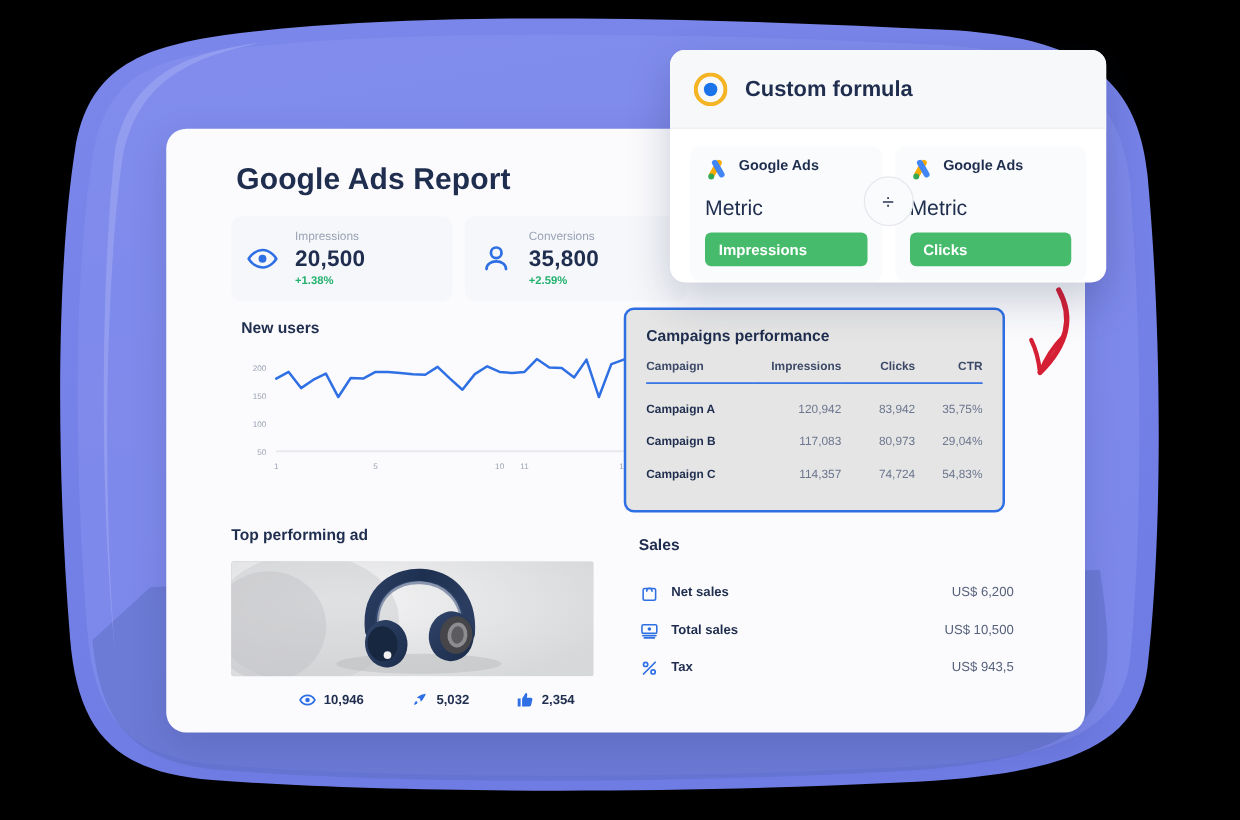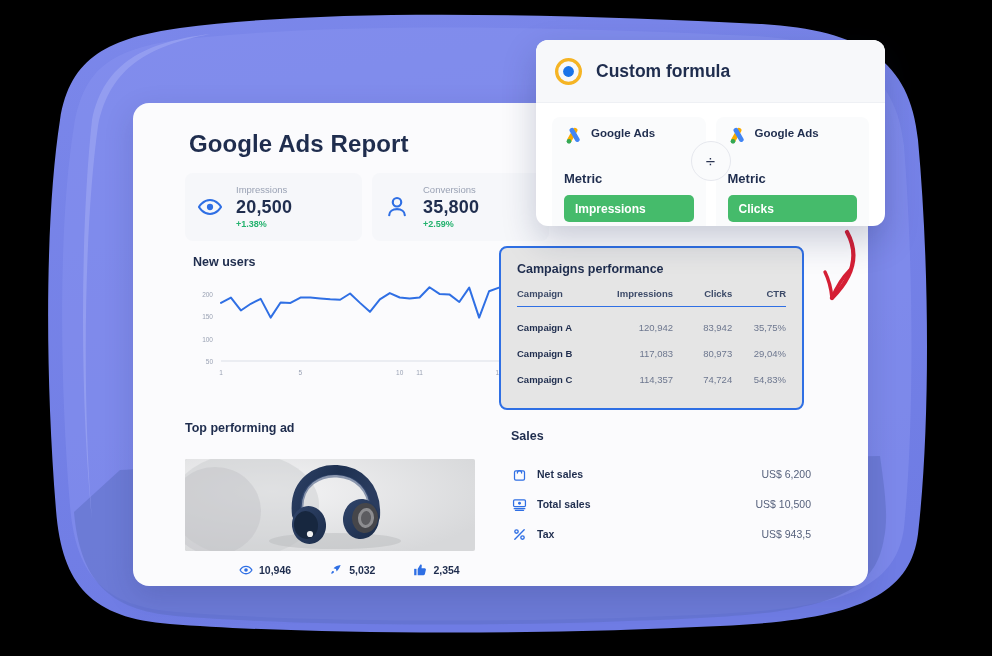--- a/index.html
+++ b/index.html
@@ -83,21 +83,21 @@
     text-align: right; color: #6d778f;
   }
   table.camp td:first-child { font-weight: bold; color: #1f2d4e; }
   table.camp col.c1 { width: 32%; }
   table.camp col.c2 { width: 26%; }
   table.camp col.c3 { width: 22%; }
   table.camp col.c4 { width: 20%; }
 
   
   .ad-panel { position: absolute; left: 52px; top: 318px; width: 310px; }
-  .ad-panel .panel-title { display: block; margin-bottom: 24px; }
+  .ad-panel .panel-title { display: block; margin-bottom: 14px; }
   .ad-img {
     width: 290px; height: 92px; border-radius: 2px; overflow: hidden;
     position: relative;
     background: linear-gradient(105deg,#c9cbcd 0%,#dcdddf 26%,#eceded 50%,#e3e4e5 72%,#f2f2f3 100%);
   }
   .ad-img svg { position: absolute; left: 0; top: 0; }
   .ad-stats {
     display: flex; gap: 38px; margin-top: 12px; padding-left: 54px;
     align-items: center;
   }
@@ -132,21 +132,21 @@
     border-bottom: 1px solid #eef0f4;
   }
   .formula-head-title { font-size: 17.5px; font-weight: bold; color: #1f2d4e; }
   .formula-body { position: relative; display: flex; padding: 14px 16px; gap: 10px; }
   .metric-box {
     flex: 1 1 0; background: #fafbfc; border-radius: 8px;
     padding: 10px 12px 12px 12px;
   }
   .metric-brand { display: flex; gap: 8px; }
   .metric-brand-name { font-size: 11.5px; font-weight: bold; color: #1f2d4e; }
-  .metric-label { font-size: 13px; font-weight: bold; color: #1f2d4e; margin-top: 25px; }
+  .metric-label { font-size: 17px; font-weight: normal; color: #1f2d4e; margin-top: 11px; }
   .metric-pill {
     margin-top: 9px; height: 27px; border-radius: 5px;
     background: #45bb6b; color: #ffffff;
     font-size: 12px; font-weight: bold;
     display: flex; align-items: center; padding-left: 11px;
   }
   .op-circle {
     position: absolute; left: 50%; top: 38px; transform: translateX(-50%);
     width: 40px; height: 40px; border-radius: 50%;
     background: #fafbfc; border: 1px solid #e6e8ee;

